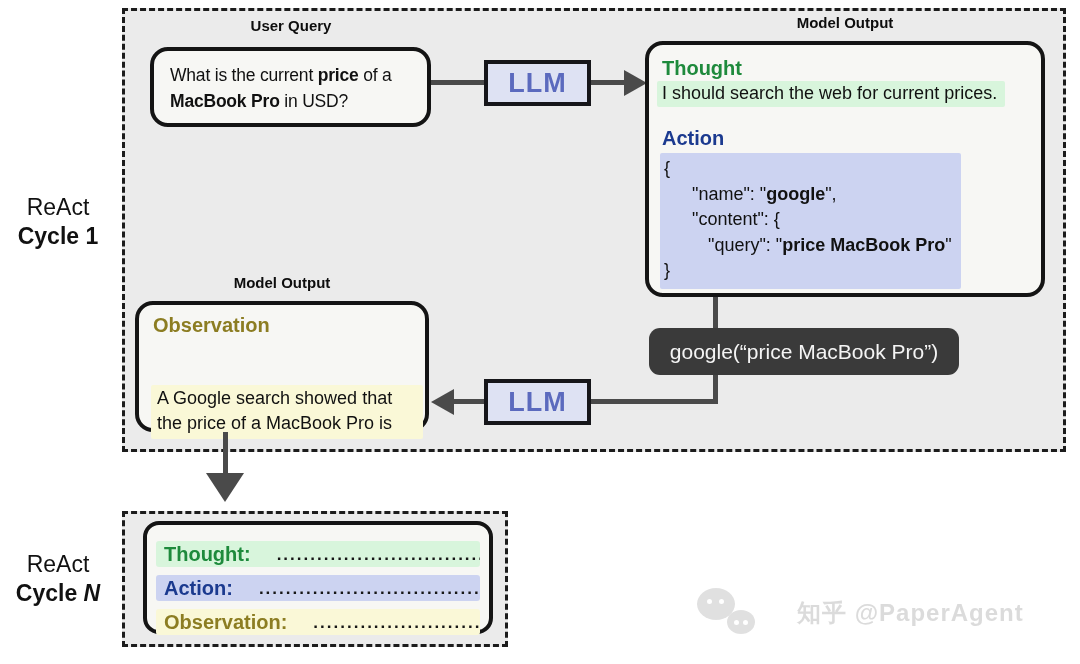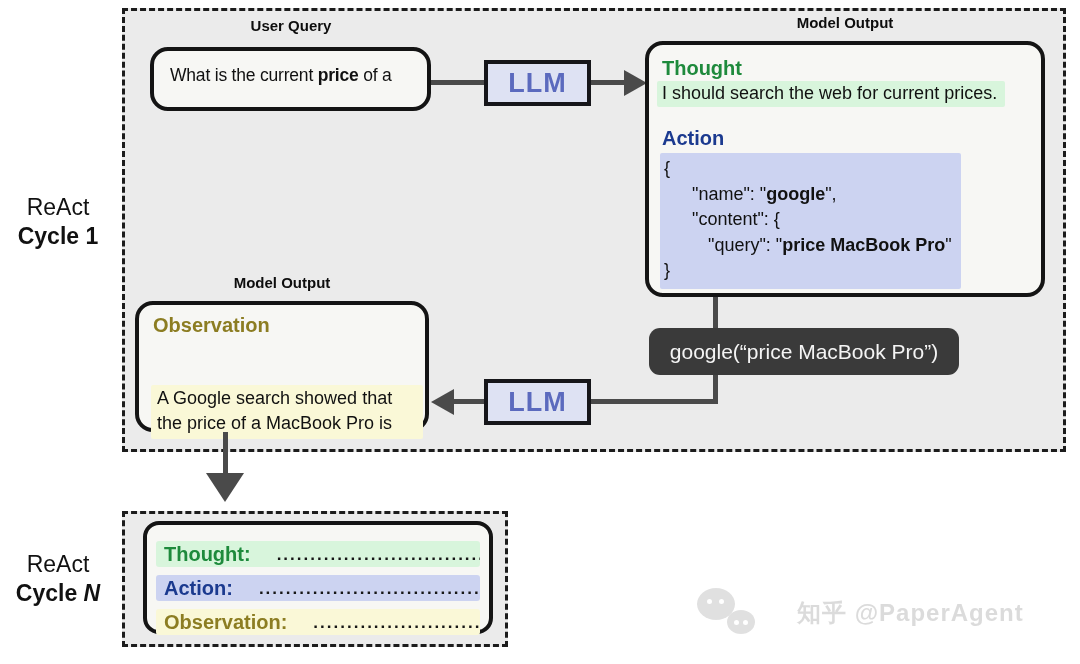--- a/index.html
+++ b/index.html
@@ -17,21 +17,21 @@
   #cycleN-label { left:6px; top:550px; }
   .side-label .bold { font-weight:bold; }
   .italic { font-style:italic; }
 
   .box-title { position:absolute; font-weight:bold; font-size:15px; text-align:center; color:#0d0d0d; }
   #uq-title  { left:150px; top:17px;  width:282px; }
   #mor-title { left:645px; top:14px;  width:400px; }
   #mol-title { left:135px; top:274px; width:294px; }
 
   .round-box { position:absolute; background:#f7f7f4; border:4px solid #141414; border-radius:18px; }
-  #uq-box  { left:150px; top:47px;  width:281px; height:64px; padding:11px 0 0 16px; }
+  #uq-box  { left:150px; top:47px;  width:281px; height:80px; padding:11px 0 0 16px; }
   #mor-box { left:645px; top:41px;  width:400px; height:256px; }
   #mol-box { left:135px; top:301px; width:294px; height:131px; }
   #cn-box  { left:143px; top:521px; width:350px; height:113px; border-radius:16px; padding:8px 9px 0 9px; }
 
   .body-text { font-size:17.5px; line-height:26px; letter-spacing:-0.2px; white-space:nowrap; }
   .b { font-weight:bold; }
 
   .llm-box {
     position:absolute; width:107px; height:46px; background:#dee2f3; border:4px solid #16161a;
     display:flex; align-items:center; justify-content:center;
@@ -114,20 +114,21 @@
   <div class="dashed-region" id="cycle1-region"></div>
 
   <div class="side-label" id="cycle1-label">
     <div>ReAct</div>
     <div class="bold">Cycle 1</div>
   </div>
 
   <div class="box-title" id="uq-title">User Query</div>
   <div class="round-box" id="uq-box">
     <div class="body-text"><span>What is the current </span><span class="b">price</span><span> of a</span></div>
+    <div class="body-text"><span class="b">MacBook Pro</span><span> in USD?</span></div>
   </div>
 
   <div class="hline" style="left:431px; top:80px; width:55px;"></div>
   <div class="llm-box" id="llm1">LLM</div>
   <div class="hline" style="left:591px; top:80px; width:34px;"></div>
   <div class="arr-right" style="left:624px; top:70px;"></div>
 
   <div class="box-title" id="mor-title">Model Output</div>
   <div class="vline" style="left:713px; top:297px; height:105px;"></div>
   <div class="hline" style="left:591px; top:399px; width:127px;"></div>

